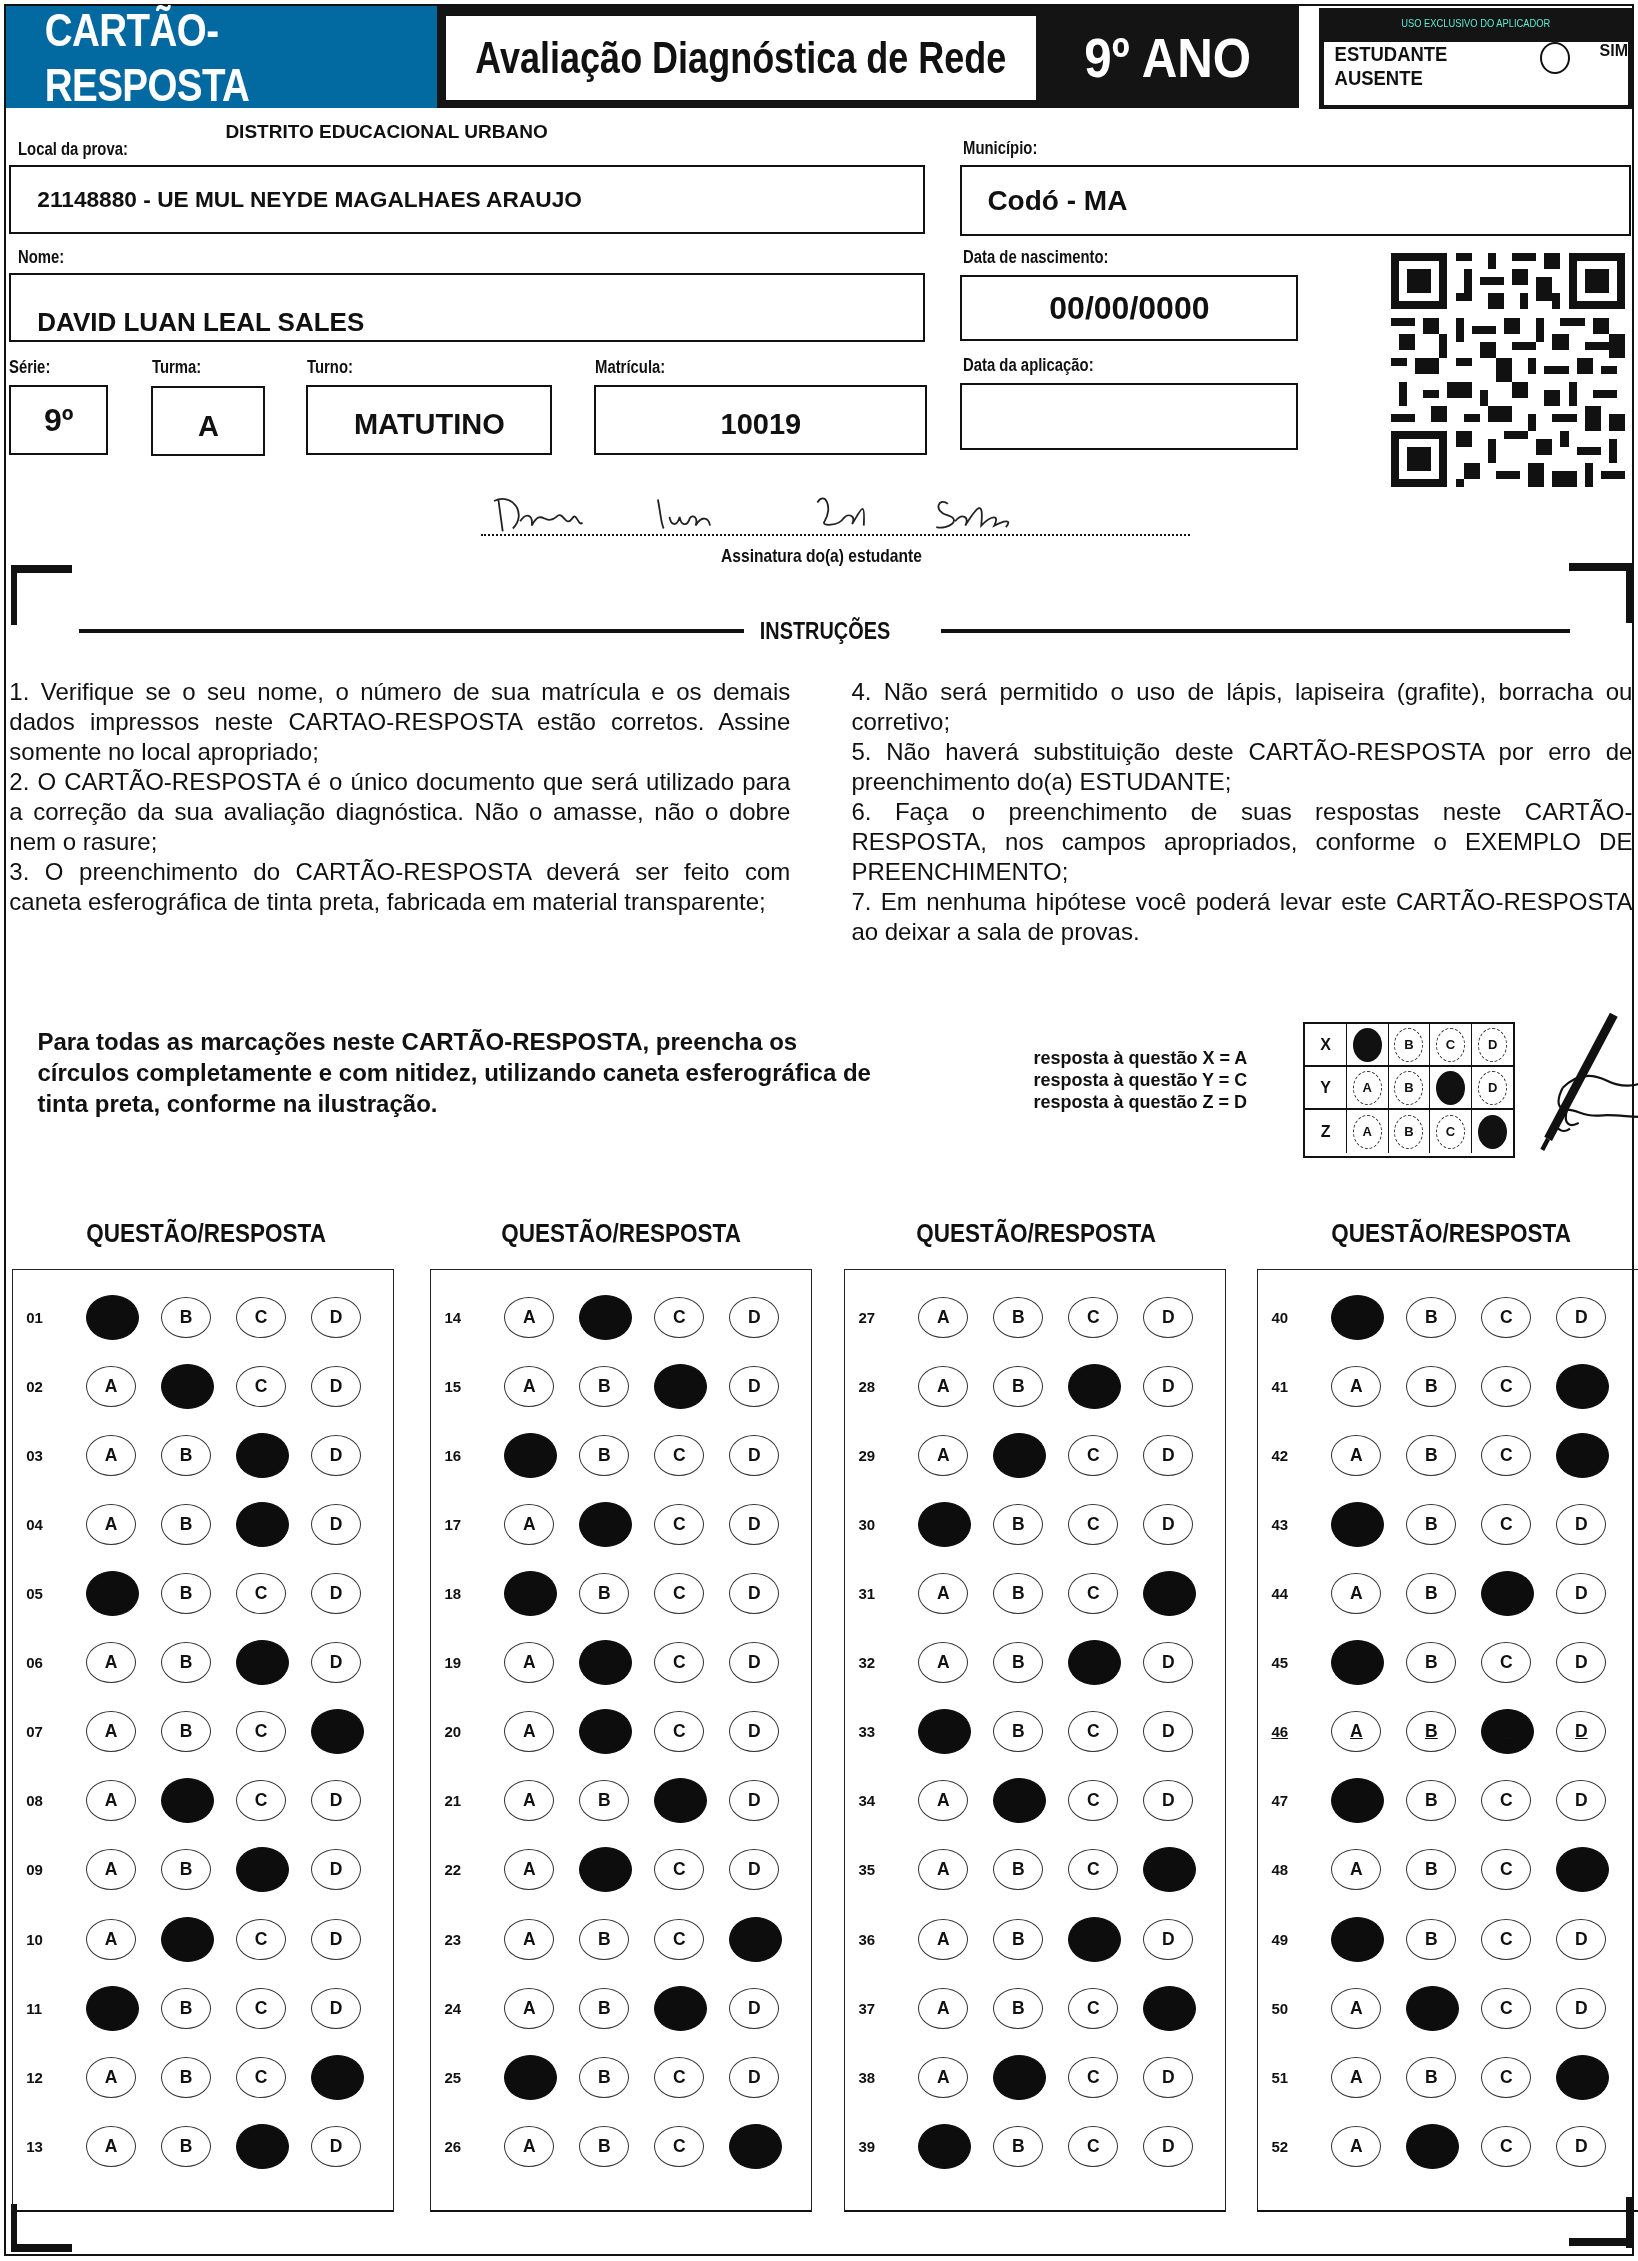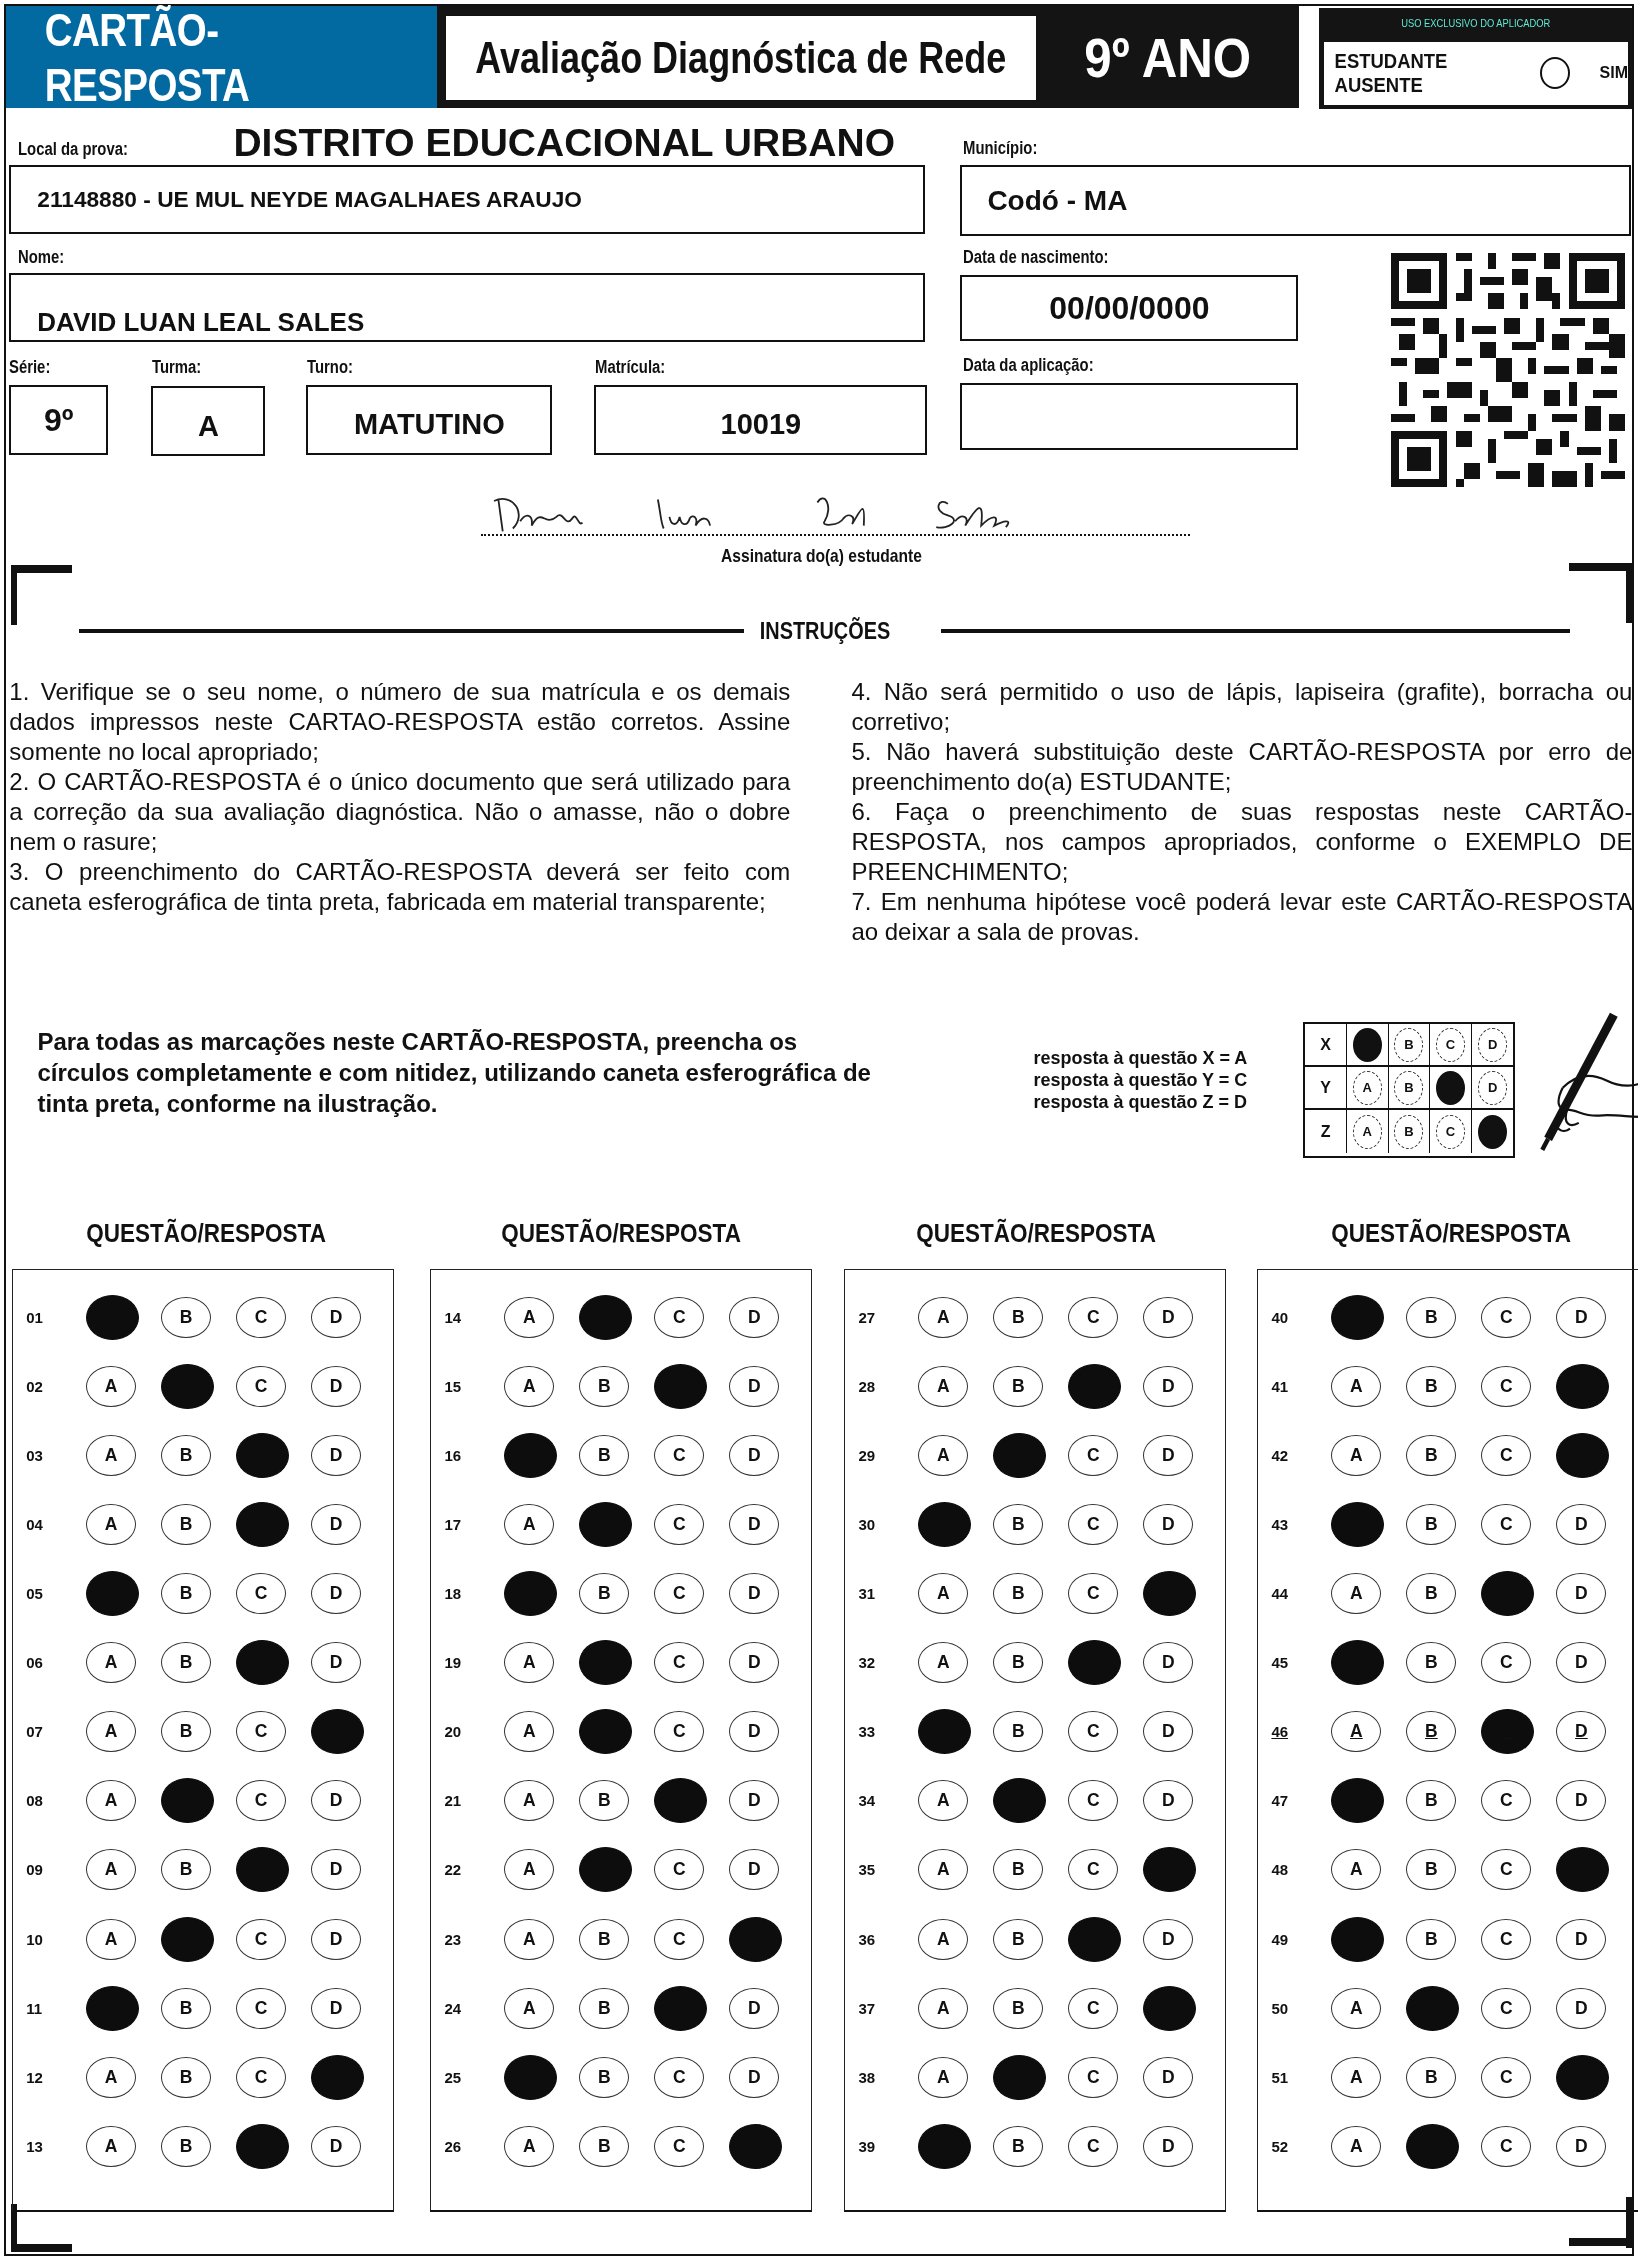--- a/index.html
+++ b/index.html
@@ -17,30 +17,30 @@
   .hdr-mid-inner { position: absolute; left: 7.3px; top: 8.8px; width: 592px; height: 86px; background: #fff;
     border: 1.5px solid #111; display: flex; align-items: center; justify-content: center; }
   .hdr-mid-inner span { font-size: 45px; font-weight: bold; display: inline-block; transform: scaleX(0.8); white-space: nowrap; }
   .hdr-year { position: absolute; left: 1030px; top: 0; width: 263px; height: 102px; background: #141414; color: #fff;
     display: flex; align-items: center; justify-content: center; font-size: 56px; font-weight: bold; }
   .hdr-year span { display: inline-block; transform: scaleX(0.88); }
   .hdr-aplic { position: absolute; left: 1313px; top: 1.5px; width: 313px; height: 101px; background: #141414; }
   .hdr-aplic-title { color: #5eead4; font-size: 11px; text-align: center; height: 31px; line-height: 31px; }
   .hdr-aplic-title span { display: inline-block; transform: scaleX(0.85); }
   .hdr-aplic-box { position: absolute; left: 4.4px; top: 34px; right: 4.4px; bottom: 4.4px; background: #fff;
-    display: flex; align-items: center; justify-content: center; gap: 4.4px; font-weight: bold; }
+    display: flex; align-items: flex-start; justify-content: center; gap: 4.4px; font-weight: bold; }
   .hdr-aplic-box .lbl { font-size: 20.5px; display: inline-block; transform: scaleX(0.9); }
   .hdr-aplic-box .bub { width: 32px; height: 32px; border: 2.2px solid #111; border-radius: 50%; }
   .hdr-aplic-box .sim { font-size: 16px; }
 
   
   .lbl-sm { position: absolute; font-size: 17.5px; font-weight: bold; transform: scaleX(0.85); transform-origin: left; white-space: nowrap; }
   .field { position: absolute; border: 2.2px solid #111; display: flex; align-items: center; font-weight: bold; }
   .field span { white-space: nowrap; }
-  .district { position: absolute; left: 227px; top: 115px; font-size: 39px; font-weight: bold; white-space: nowrap; }
+  .district { position: absolute; left: 219px; top: 115px; font-size: 19px; font-weight: bold; white-space: nowrap; }
 
   
   .qr { position: absolute; left: 1385px; top: 247px; width: 234px; height: 234px; }
 
   
   .sig { position: absolute; left: 475px; top: 479px; width: 709px; height: 58px; }
   .sig-line { position: absolute; left: 475px; top: 528px; width: 709px; border-top: 2.9px dotted #111; }
   .sig-lbl { position: absolute; left: 0; width: 1630px; top: 539px; text-align: center; font-size: 19px; font-weight: bold; }
   .sig-lbl span { display: inline-block; transform: scaleX(0.82); }
 

